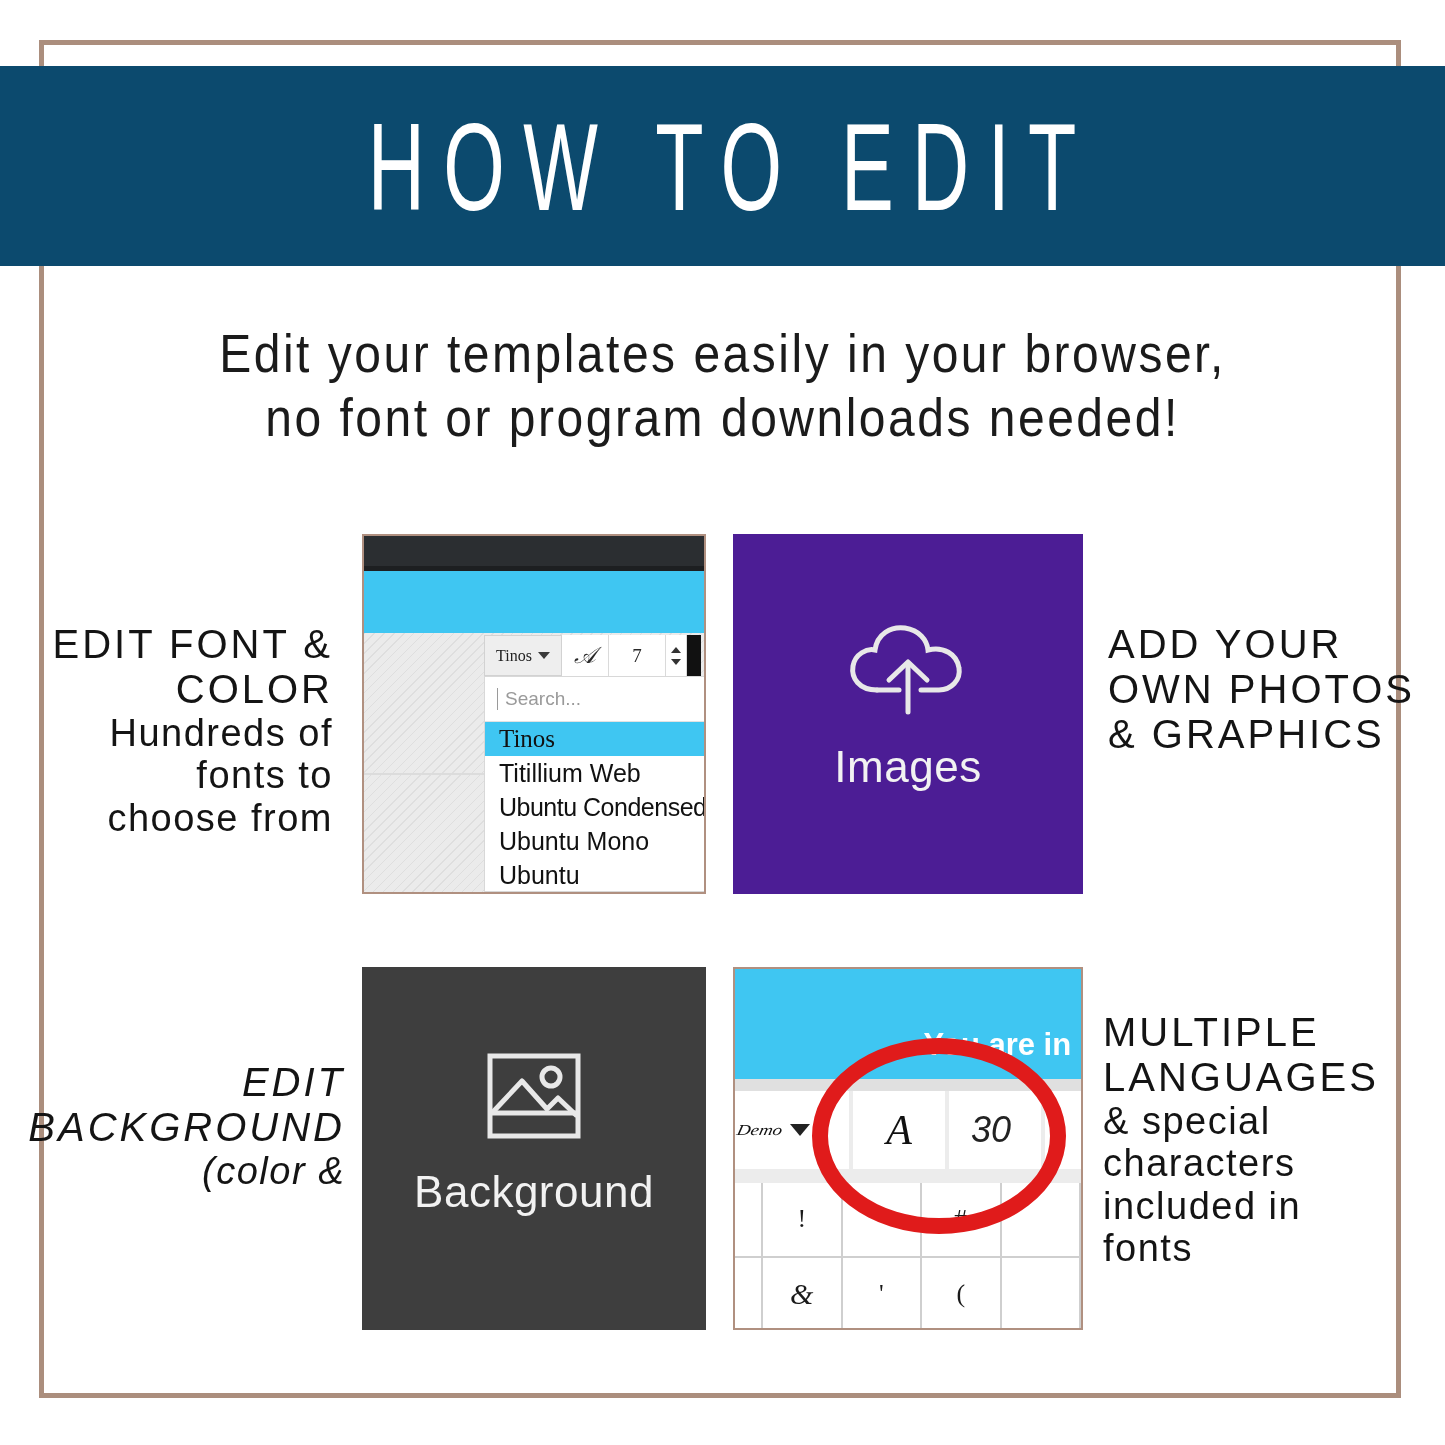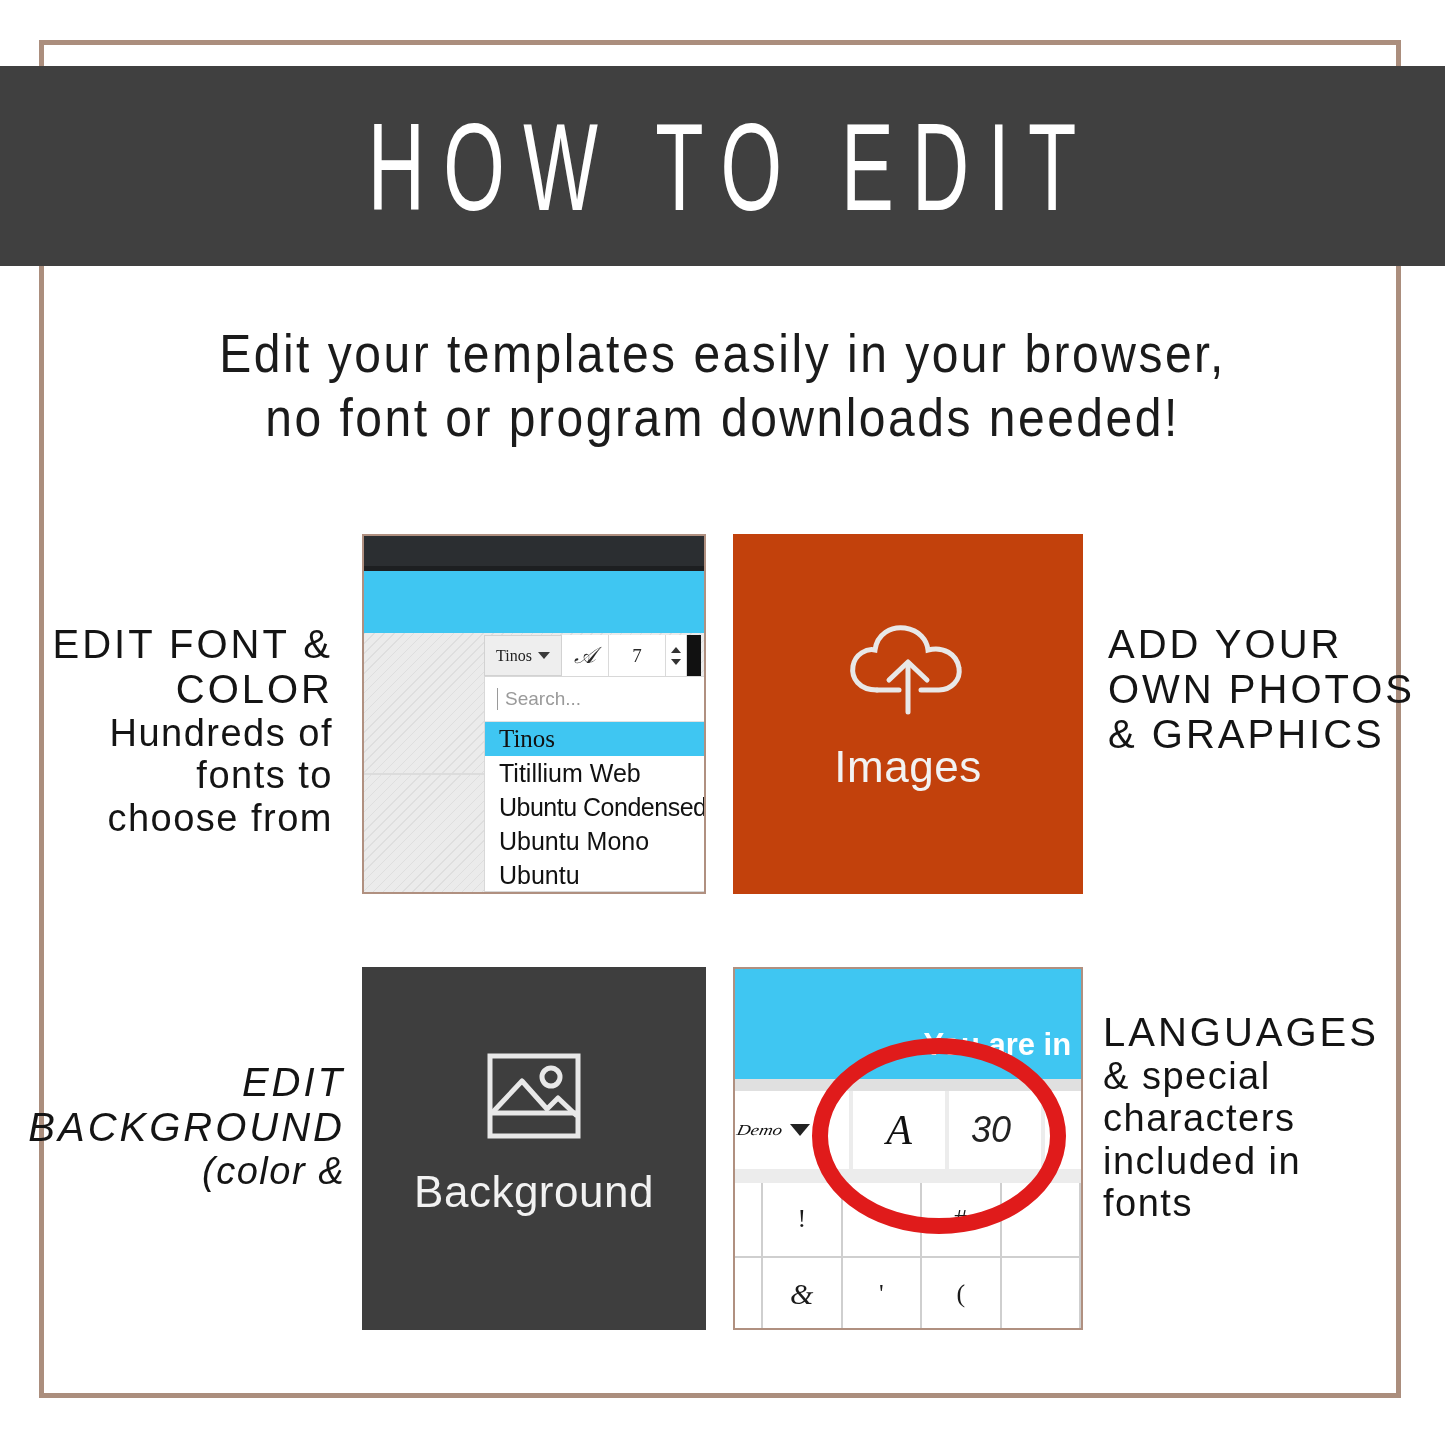--- a/index.html
+++ b/index.html
@@ -27,21 +27,21 @@
     pointer-events: none;
   }
 
   
   #banner {
     position: absolute;
     left: 0;
     top: 66px;
     width: 1445px;
     height: 200px;
-    background: #404040;
+    background: #0c4a6e;
     display: flex;
     align-items: center;
     justify-content: center;
   }
   #banner-title {
     color: #ffffff;
     font-size: 86px;
     letter-spacing: 20px;
     font-weight: 300;
     line-height: 1;
@@ -152,21 +152,21 @@
     content:""; position:absolute; left:12px; top:11px; width:1px; height:22px; background:#9a9a9a;
   }
   .font-opt {
     height:34px; display:flex; align-items:center; padding-left:14px;
     font-size:25px; color:#111; white-space:nowrap; overflow:hidden;
   }
   .font-opt.selected { background:#3fc6f2; font-family:"Liberation Serif", serif; }
   .font-opt.condensed { letter-spacing:-0.5px; }
 
   
-  #panel-images { left: 733px; top: 534px; width: 350px; height: 360px; background:#c2410c; }
+  #panel-images { left: 733px; top: 534px; width: 350px; height: 360px; background:#4c1d95; }
   #panel-bg     { left: 362px; top: 967px; width: 344px; height: 363px; background:#3e3e3e; }
   .dark-tile-inner {
     position:absolute; left:0; top:0; width:100%; height:100%;
     display:flex; flex-direction:column; align-items:center; justify-content:center;
   }
   .tile-icon { display:block; }
   .tile-label {
     color:#f2f2f2; font-size:44px; font-weight:300; margin-top:26px;
     letter-spacing:0.5px;
   }
@@ -251,20 +251,21 @@
   <span class="big">&amp; GRAPHICS</span>
 </div>
 
 <div class="caption" id="cap-background">
   <span class="big">EDIT</span>
   <span class="big">BACKGROUND</span>
   <span class="small">(color &amp;</span>
 </div>
 
 <div class="caption" id="cap-languages">
+  <span class="big">MULTIPLE</span>
   <span class="big">LANGUAGES</span>
   <span class="small">&amp; special</span>
   <span class="small">characters</span>
   <span class="small">included in</span>
   <span class="small">fonts</span>
 </div>
 
 <div class="panel framed" id="panel-font">
   <div id="pf-darkbar"></div>
   <div id="pf-darkbar2"></div>

